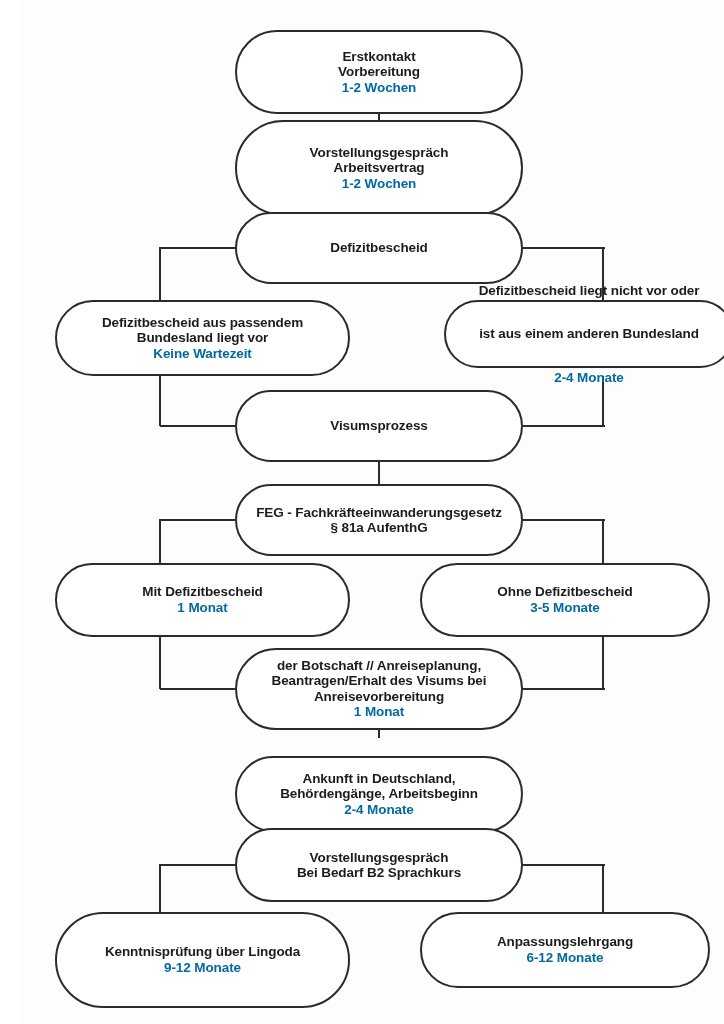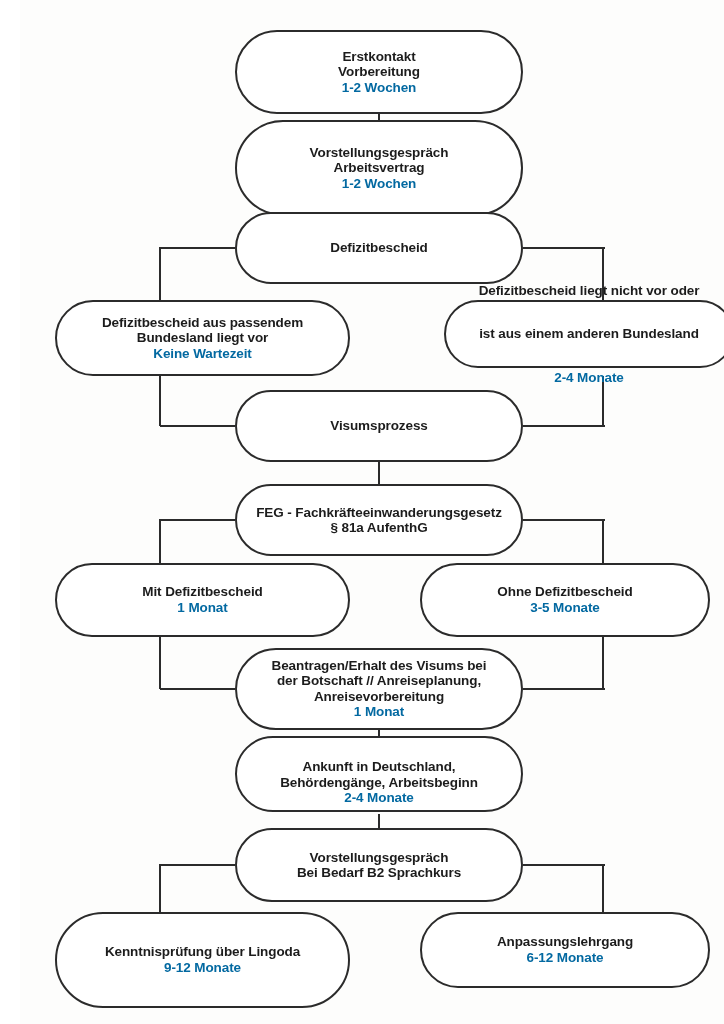--- a/index.html
+++ b/index.html
@@ -115,26 +115,26 @@
     </div>
     <div class="node" style="left: 35px; top: 563px; width: 295px; height: 74px;">
       <div class="line">Mit Defizitbescheid</div>
       <div class="duration">1 Monat</div>
     </div>
     <div class="node" style="left: 400px; top: 563px; width: 290px; height: 74px; justify-content: center;">
       <div class="line">Ohne Defizitbescheid</div>
       <div class="duration">3-5 Monate</div>
     </div>
     <div class="node" style="left: 215px; top: 648px; width: 288px; height: 82px;">
+      <div class="line">der Botschaft // Anreiseplanung,</div>
       <div class="line">Beantragen/Erhalt des Visums bei</div>
-      <div class="line">der Botschaft // Anreiseplanung,</div>
       <div class="line">Anreisevorbereitung</div>
       <div class="duration">1 Monat</div>
     </div>
-    <div class="node" style="left: 215px; top: 736px; width: 288px; height: 76px; justify-content: flex-end;">
+    <div class="node" style="left: 215px; top: 756px; width: 288px; height: 76px;">
       <div class="line">Ankunft in Deutschland,</div>
       <div class="line">Behördengänge, Arbeitsbeginn</div>
       <div class="duration">2-4 Monate</div>
     </div>
     <div class="node" style="left: 215px; top: 828px; width: 288px; height: 74px;">
       <div class="line">Vorstellungsgespräch</div>
       <div class="line">Bei Bedarf B2 Sprachkurs</div>
     </div>
     <div class="node" style="left: 35px; top: 912px; width: 295px; height: 96px;">
       <div class="line">Kenntnisprüfung über Lingoda</div>

